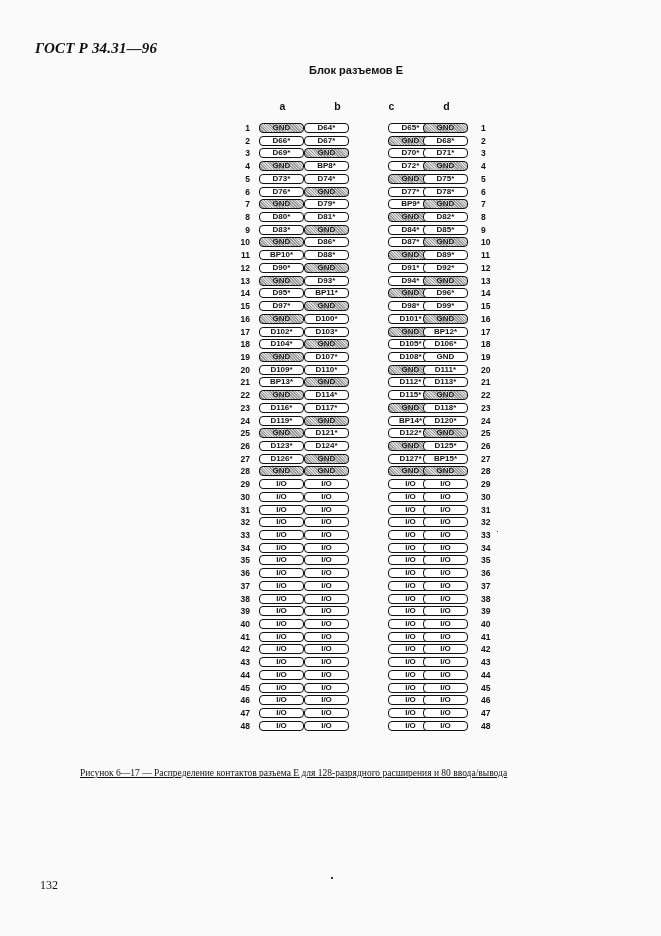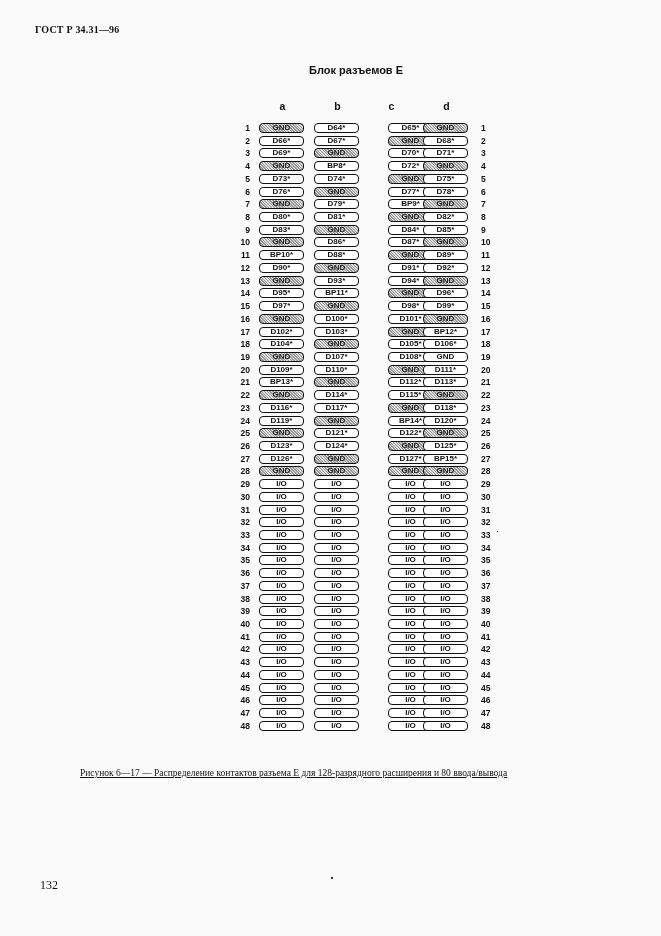--- a/index.html
+++ b/index.html
@@ -5,23 +5,23 @@
   html, body { margin: 0; padding: 0; }
   body {
     width: 661px; height: 936px;
     background: #fafafa;
     position: relative;
     overflow: hidden;
     font-family: "Liberation Serif", serif;
     color: #111;
   }
   .doc-id {
-    position: absolute; left: 35px; top: 24px;
+    position: absolute; left: 35px; top: 40px;
     font-family: "Liberation Serif", serif;
-    font-weight: bold; font-size: 10px; letter-spacing: 0.2px;
+    font-weight: bold; font-size: 15px; letter-spacing: 0.2px; font-style: italic;
   }
   .block-title {
     position: absolute; left: 0; width: 661px; top: 64px;
     text-align: center;
     font-family: "Liberation Sans", sans-serif;
     font-weight: bold; font-size: 11px;
     padding-left: 51px; box-sizing: border-box;
   }
   .col-headers {
     position: absolute; top: 100px; left: 0; height: 14px; width: 661px;
@@ -49,21 +49,21 @@
     font-size: 8px; line-height: 7.5px; text-align: center;
     background: #fff;
     overflow: hidden; white-space: nowrap;
   }
   .pin.gnd {
     background-color: #c8c8c8;
     background-image: repeating-linear-gradient(45deg, #9a9a9a 0 1px, #dcdcdc 1px 2px);
     color: #222;
   }
   .pin.c-a { left: 259px; }
-  .pin.c-b { left: 314px; }
+  .pin.c-b { left: 304px; }
   .pin.c-c { left: 388px; }
   .pin.c-d { left: 423px; }
   .caption {
     position: absolute; left: 80px; top: 768px;
     font-family: "Liberation Serif", serif; font-size: 9.5px;
     white-space: nowrap;
     text-decoration: underline;
   }
   .page-num {
     position: absolute; left: 40px; top: 878px;

